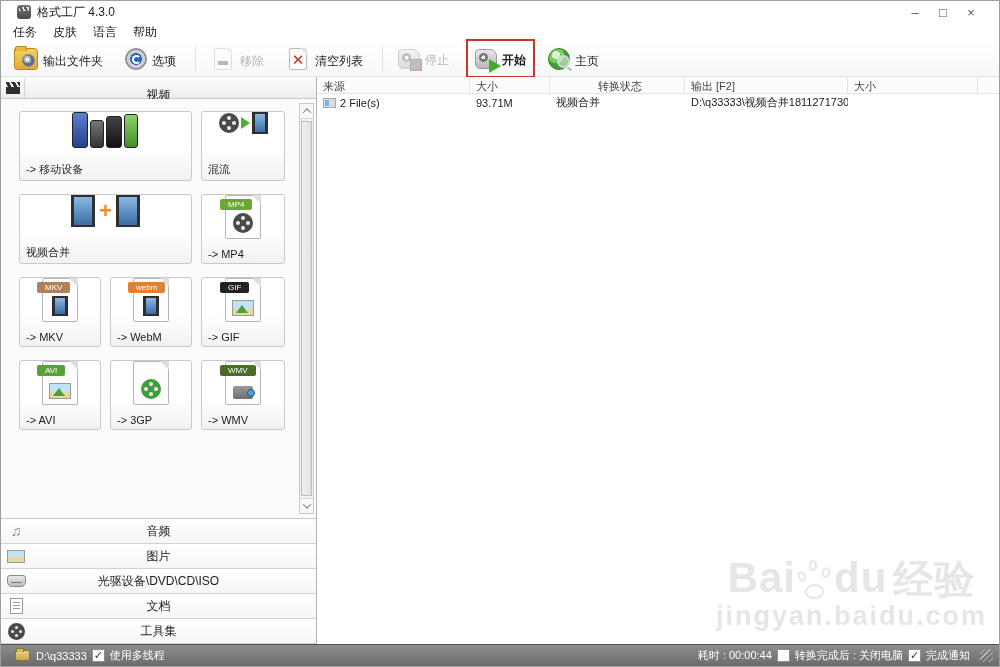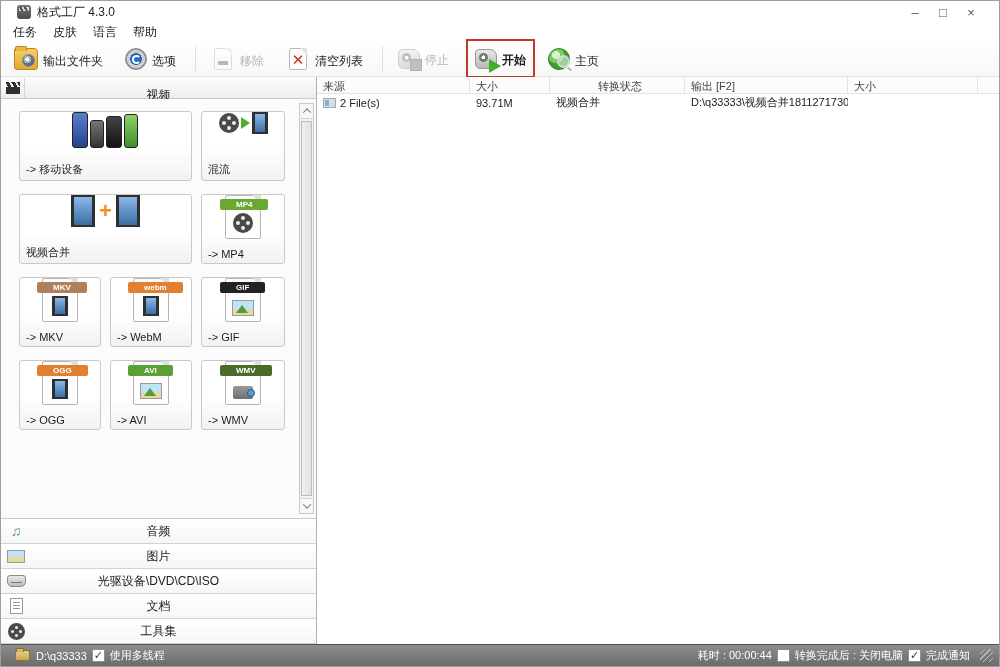--- a/index.html
+++ b/index.html
@@ -58,21 +58,21 @@
   .scroll-area { flex:1; position:relative; background:#fbfbfb; padding:12px 0 0 18px; }
   .cards { display:grid; grid-template-columns:82px 82px 84px; grid-auto-rows:70px; gap:13px 9px; width:267px; }
   .card { border:1px solid #c9c9c9; border-radius:3px; background:linear-gradient(#ffffff 55%,#f1f1f1); position:relative; display:flex; align-items:flex-start; justify-content:center; }
   .card.wide { grid-column:span 2; }
   .card-label { position:absolute; left:6px; bottom:3px; font-size:11px; color:#1c1c1c; white-space:nowrap; }
   .card-icon { display:flex; align-items:center; justify-content:center; margin-bottom:12px; }
 
   
   .ficon { position:relative; width:36px; height:44px; background:#fdfdfd; border:1px solid #b5b5b5; border-radius:2px; }
   .ficon .fold { position:absolute; top:-1px; right:-1px; border-top:9px solid #dedede; border-left:9px solid transparent; }
-  .fbadge { position:absolute; top:3px; left:-6px; padding:1px 16px; font-size:8px; font-weight:bold; color:#fff; border-radius:2px; line-height:9px; }
+  .fbadge { position:absolute; top:3px; left:-6px; padding:1px 8px; font-size:8px; font-weight:normal; color:#fff; border-radius:2px; line-height:9px; }
   .glyph { position:absolute; bottom:5px; left:50%; transform:translateX(-50%); }
   .glyph-film { width:16px; height:20px; background:#2f2f2f; }
   .glyph-film::before { content:""; position:absolute; left:3px; right:3px; top:2px; bottom:2px; background:linear-gradient(#8ab8e8,#3b6ea5); }
   .glyph-reel { width:20px; height:20px; border-radius:50%; background:#4a4a4a; }
   .glyph-reel::before { content:""; position:absolute; width:4px; height:4px; border-radius:50%; background:#eee; top:3px; left:8px; box-shadow:-5px 5px 0 #eee,5px 5px 0 #eee,0 10px 0 #eee; }
   .glyph-reel.green { background:#3f9e3f; }
   .glyph-picture { width:22px; height:16px; border:1px solid #999; background:linear-gradient(#bfe3f7 0 55%,#e8d8a0 55% 100%); }
   .glyph-picture::before { content:""; position:absolute; left:3px; bottom:2px; border-left:6px solid transparent; border-right:6px solid transparent; border-bottom:8px solid #4e9e3c; }
   .glyph-q { width:20px; height:20px; border-radius:50%; border:5px solid #3f8fd6; background:#fff; }
   .glyph-q::before { content:""; position:absolute; right:-2px; bottom:-3px; width:7px; height:4px; background:#3f8fd6; transform:rotate(40deg); }
@@ -290,35 +290,34 @@
                   <div class="fbadge" style="background: rgb(34, 34, 34);">GIF</div>
                   <div class="glyph glyph-picture"></div>
                 </div>
               </div>
               <div class="card-label">-&gt; GIF</div>
             </div>
             <div class="card">
               <div class="card-icon">
                 <div class="ficon">
                   <div class="fold"></div>
-                  <div class="fbadge" style="background: rgb(224, 128, 48);">OGG</div>
-                  <div class="glyph glyph-film"></div>
-                </div>
-              </div>
-              <div class="card-label">-&gt; OGG</div>
-            </div>
-            <div class="card">
-              <div class="card-icon">
-                <div class="ficon">
-                  <div class="fold"></div>
                   <div class="fbadge" style="background: rgb(90, 160, 50);">AVI</div>
                   <div class="glyph glyph-picture"></div>
                 </div>
               </div>
               <div class="card-label">-&gt; AVI</div>
+            </div>
+            <div class="card">
+              <div class="card-icon">
+                <div class="ficon">
+                  <div class="fold"></div>
+                  <div class="glyph glyph-reel green"></div>
+                </div>
+              </div>
+              <div class="card-label">-&gt; 3GP</div>
             </div>
             <div class="card">
               <div class="card-icon">
                 <div class="ficon">
                   <div class="fold"></div>
                   <div class="fbadge" style="background: rgb(74, 107, 42);">WMV</div>
                   <div class="glyph glyph-camcorder"></div>
                 </div>
               </div>
               <div class="card-label">-&gt; WMV</div>
@@ -385,20 +384,34 @@
               <span>2 File(s)</span>
             </div>
             <div class="td">93.71M</div>
             <div class="td">视频合并</div>
             <div class="td">D:\q33333\视频合并1811271730...</div>
             <div class="td"></div>
             <div class="td"></div>
           </div>
         </div>
 
+      <div class="watermark">
+        <div class="wm-line1">
+          <span>Bai</span>
+          <span class="paw">
+            <span class="toe toe1"></span>
+              <span class="toe toe2"></span>
+              <span class="toe toe3"></span>
+              <span class="pad"></span>
+          </span>
+          <span>du</span>
+          <span class="wm-cn">经验</span>
+        </div>
+        <div class="wm-line2">jingyan.baidu.com</div>
+      </div>
     </div>
   </div>
 
   <div class="statusbar">
     <div class="sb-folder"></div>
     <span class="sb-text">D:\q33333</span>
     <span class="cb checked" id="cb-multithread"></span>
     <span class="sb-text">使用多线程</span>
     <div class="sb-right">
       <span class="sb-text">耗时 : 00:00:44</span>

